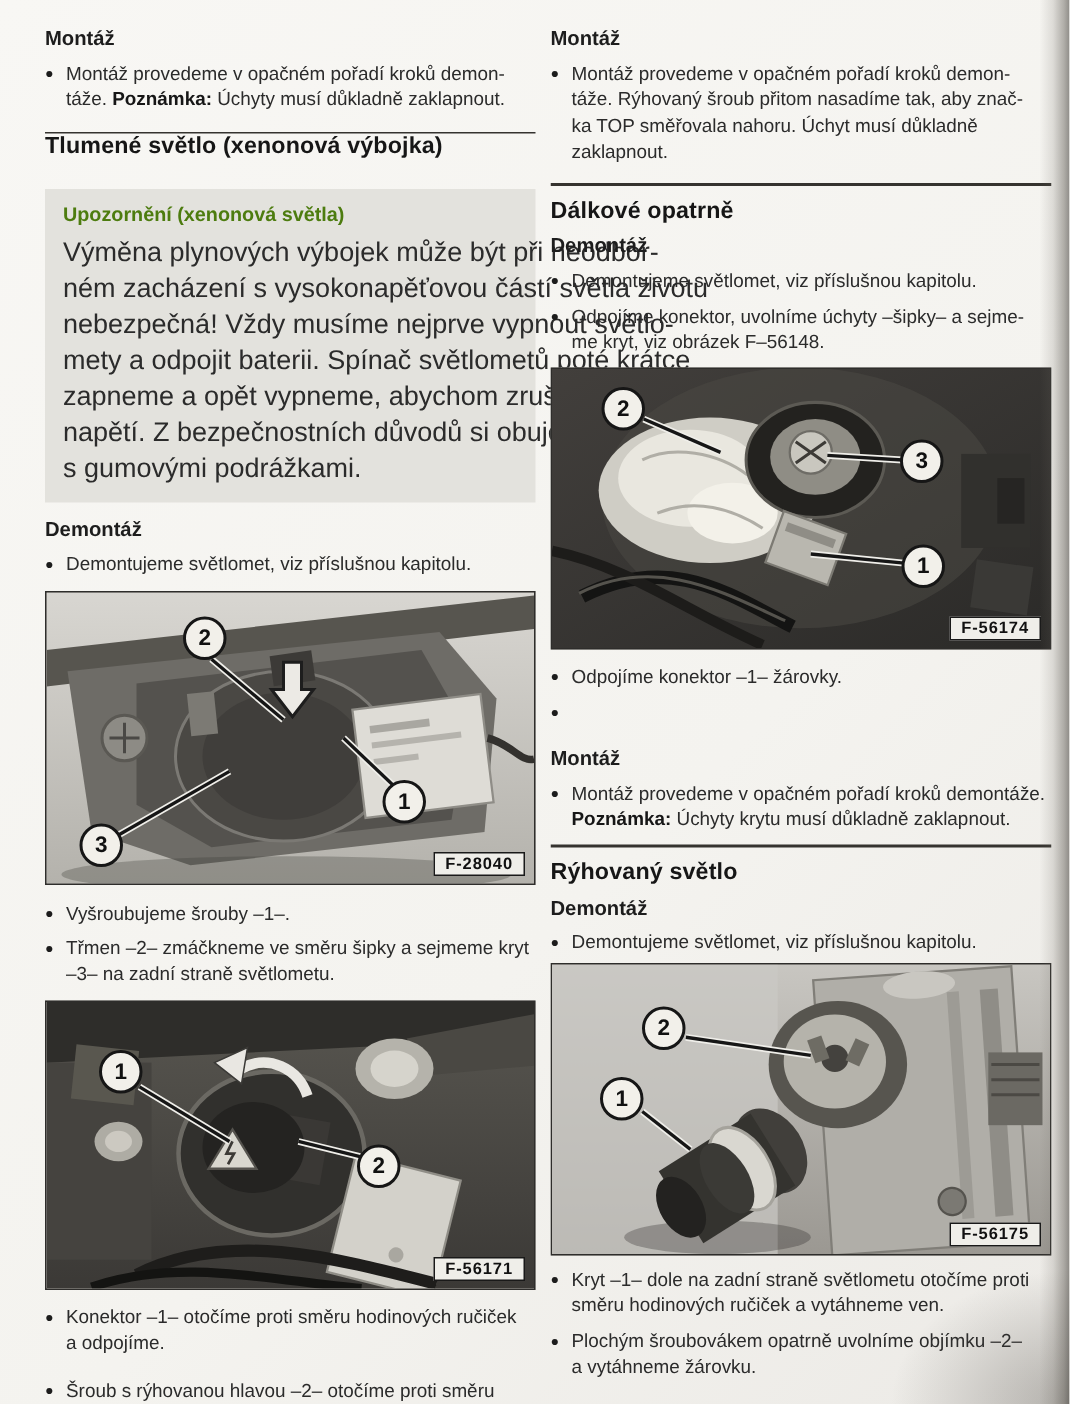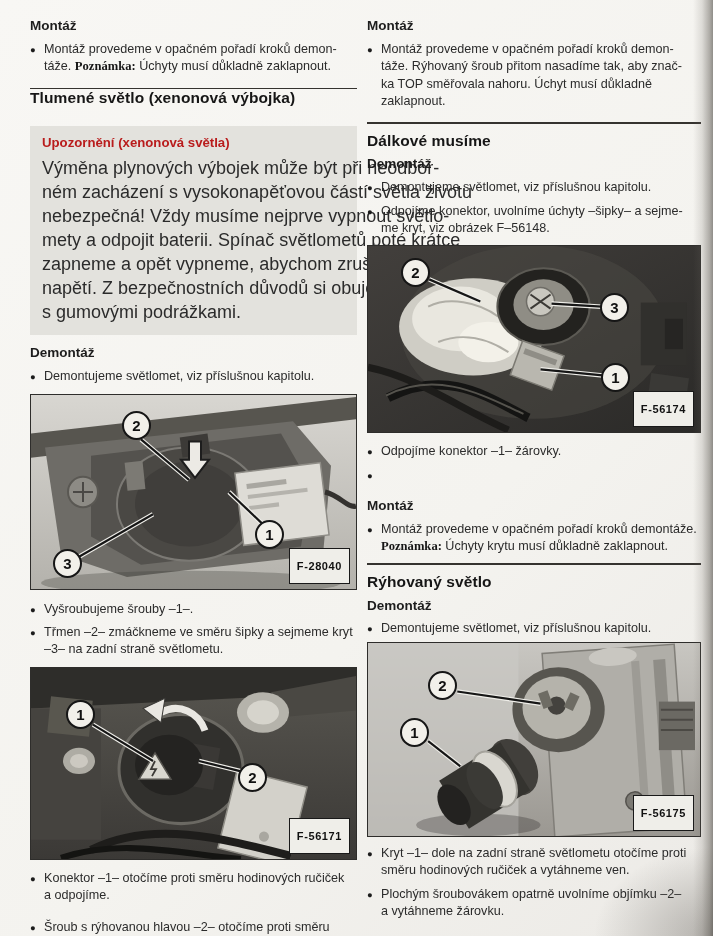--- a/index.html
+++ b/index.html
@@ -22,40 +22,40 @@
   }
   .col{position:absolute;top:18px;z-index:1;}
   .col.left{left:30px;width:327px;}
   .col.right{left:367px;width:334px;overflow:hidden;}
   .h-sub{font-weight:bold;font-size:13.5px;line-height:1.25;margin:0 0 6px 0;color:#1d1d1d;}
   .h-section{font-weight:bold;font-size:15.5px;line-height:1.2;margin:0 0 0 0;color:#161616;letter-spacing:0.1px;}
   .rule{height:1.5px;background:#35332f;margin-top:9px;}
   .bullet{display:flex;margin-top:6px;}
   .dot{flex:none;width:14px;font-size:9.5px;line-height:17px;color:#1c1c1c;}
   .btext{font-size:12.6px;line-height:1.38;white-space:pre;color:#2b2b2b;}
-  .btext b,.note b{color:#161616;font-family:Liberation Serif, serif;}
+  .btext b,.note b{color:#161616;}
   .note{font-size:12.6px;line-height:1.38;white-space:pre;margin-top:7px;color:#2b2b2b;}
   .warnbox{background:#e3e2dd;margin-top:18px;padding:9px 12px 11px 12px;}
-  .warn-title{font-weight:bold;font-size:13.2px;margin-bottom:6px;color:#b91c1c;}
+  .warn-title{font-weight:bold;font-size:13.2px;margin-bottom:6px;color:#4d7c0f;}
   .warn-body{font-size:18px;line-height:1.34;white-space:pre;color:#2b2b2b;}
   .figure{
     position:relative;border:1.4px solid #2e2d2b;background:#b9b7b2;overflow:hidden;
   }
   .figure svg{position:absolute;inset:0;width:100%;height:100%;display:block;}
   .callout{
     position:absolute;width:29px;height:29px;border-radius:50%;
     border:2.6px solid #161616;background:#f2f0ea;box-sizing:border-box;
     display:flex;align-items:center;justify-content:center;
     font-weight:bold;font-size:15px;color:#111;z-index:3;
   }
   .fig-label{
     position:absolute;right:6px;bottom:5px;z-index:3;
     background:#efeee9;border:1.6px solid #191919;
     font-weight:bold;font-size:11px;letter-spacing:0.6px;
-    padding:11px 7px;color:#111;
+    padding:1px 7px;color:#111;
   }
   .mt8{margin-top:8px;}.mt10{margin-top:10px;}.mt11{margin-top:11px;}
   .mt14{margin-top:14px;}.mt4{margin-top:4px;}.mt6{margin-top:6px;}
   .gap12{margin-bottom:12px;}
 </style>
 </head>
 <body>
 
 <div class="page">
 
@@ -210,21 +210,21 @@
     <div class="bullet gap12">
       <span class="dot">●</span>
       <div class="btext">Montáž provedeme v opačném pořadí kroků demon-
 táže. Rýhovaný šroub přitom nasadíme tak, aby znač-
 ka TOP směřovala nahoru. Úchyt musí důkladně
 zaklapnout.</div>
     </div>
 
     <div class="rule"></div>
 
-    <div class="h-section mt8">Dálkové musíme</div>
+    <div class="h-section mt8">Dálkové opatrně</div>
 
     <div class="h-sub mt6">Demontáž</div>
 
     <div class="bullet">
       <span class="dot">●</span>
       <div class="btext">Demontujeme světlomet, viz příslušnou kapitolu.</div>
     </div>
 
     <div class="bullet">
       <span class="dot">●</span>

